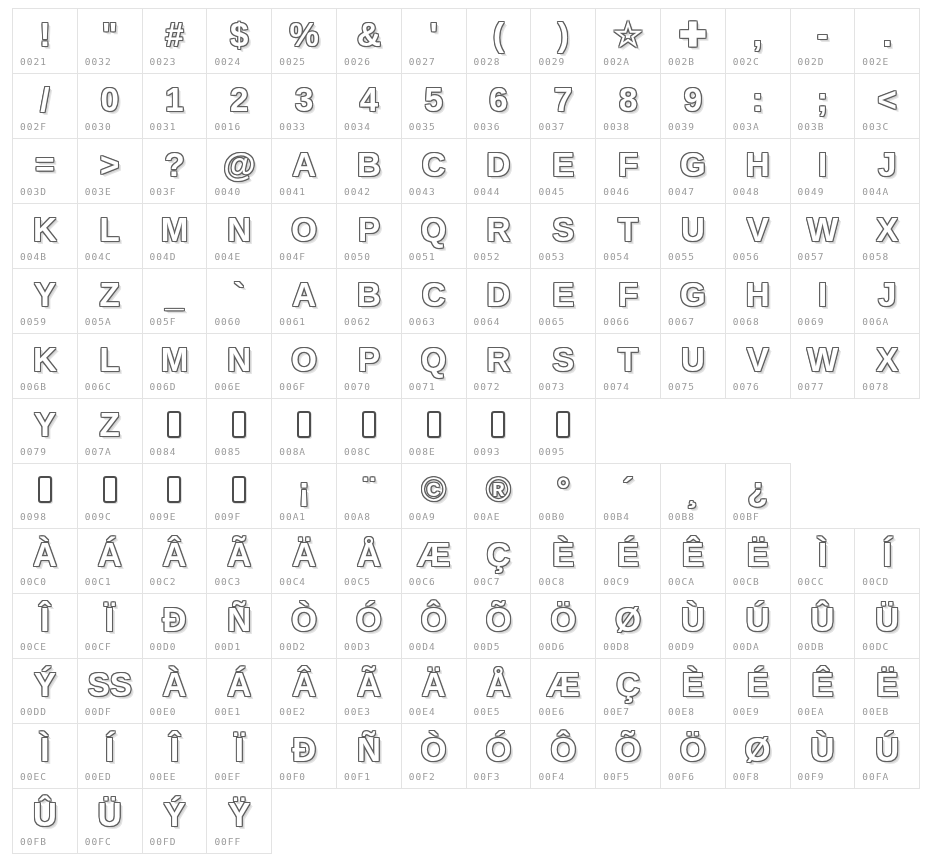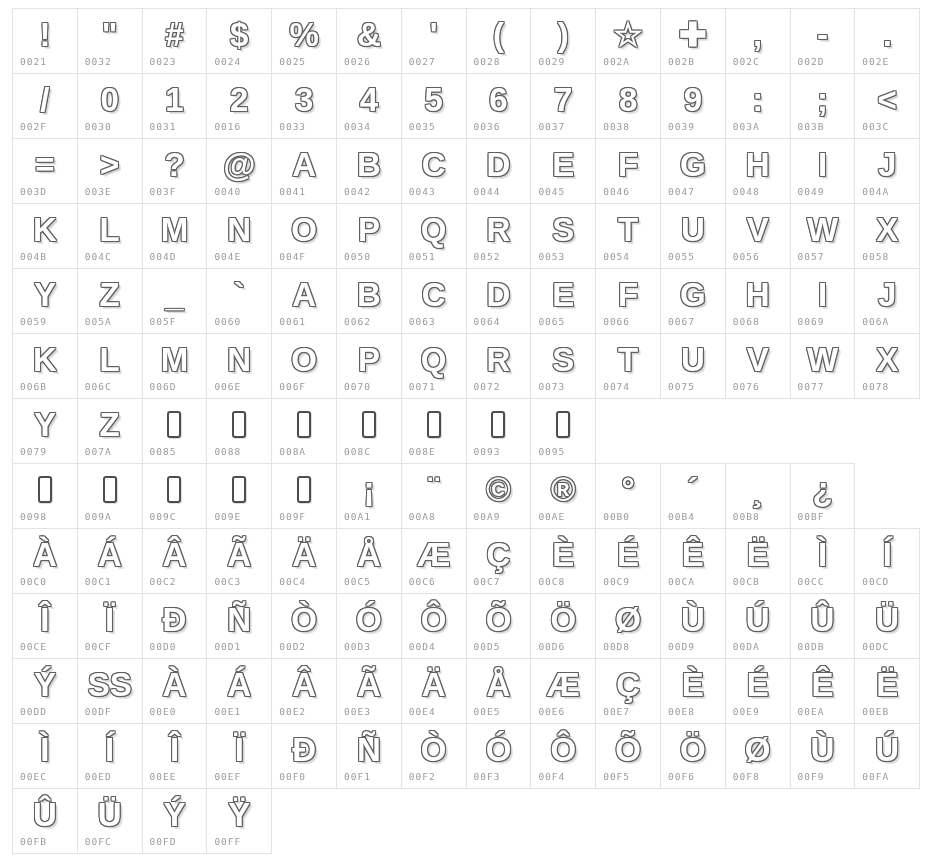--- a/index.html
+++ b/index.html
@@ -590,70 +590,64 @@
       <div class="glyph-cell">
         <div class="glyph-box">
           <span class="glyph-char">z</span>
         </div>
         <div class="code-label">007A</div>
       </div>
       <div class="glyph-cell">
         <div class="glyph-box">
           <span class="notdef-box"></span>
         </div>
+        <div class="code-label">0084</div>
+      </div>
+      <div class="glyph-cell">
+        <div class="glyph-box">
+          <span class="notdef-box"></span>
+        </div>
         <div class="code-label">0085</div>
       </div>
       <div class="glyph-cell">
         <div class="glyph-box">
           <span class="notdef-box"></span>
         </div>
-        <div class="code-label">0088</div>
+        <div class="code-label">008A</div>
       </div>
       <div class="glyph-cell">
         <div class="glyph-box">
           <span class="notdef-box"></span>
         </div>
-        <div class="code-label">008A</div>
+        <div class="code-label">008C</div>
       </div>
       <div class="glyph-cell">
         <div class="glyph-box">
           <span class="notdef-box"></span>
         </div>
-        <div class="code-label">008C</div>
+        <div class="code-label">008E</div>
       </div>
       <div class="glyph-cell">
         <div class="glyph-box">
           <span class="notdef-box"></span>
         </div>
-        <div class="code-label">008E</div>
+        <div class="code-label">0093</div>
       </div>
       <div class="glyph-cell">
         <div class="glyph-box">
           <span class="notdef-box"></span>
         </div>
-        <div class="code-label">0093</div>
-      </div>
+        <div class="code-label">0095</div>
+      </div>
+    </div><div class="glyph-row">
       <div class="glyph-cell">
         <div class="glyph-box">
           <span class="notdef-box"></span>
         </div>
-        <div class="code-label">0095</div>
-      </div>
-    </div><div class="glyph-row">
-      <div class="glyph-cell">
-        <div class="glyph-box">
-          <span class="notdef-box"></span>
-        </div>
         <div class="code-label">0098</div>
-      </div>
-      <div class="glyph-cell">
-        <div class="glyph-box">
-          <span class="notdef-box"></span>
-        </div>
-        <div class="code-label">009A</div>
       </div>
       <div class="glyph-cell">
         <div class="glyph-box">
           <span class="notdef-box"></span>
         </div>
         <div class="code-label">009C</div>
       </div>
       <div class="glyph-cell">
         <div class="glyph-box">
           <span class="notdef-box"></span>

